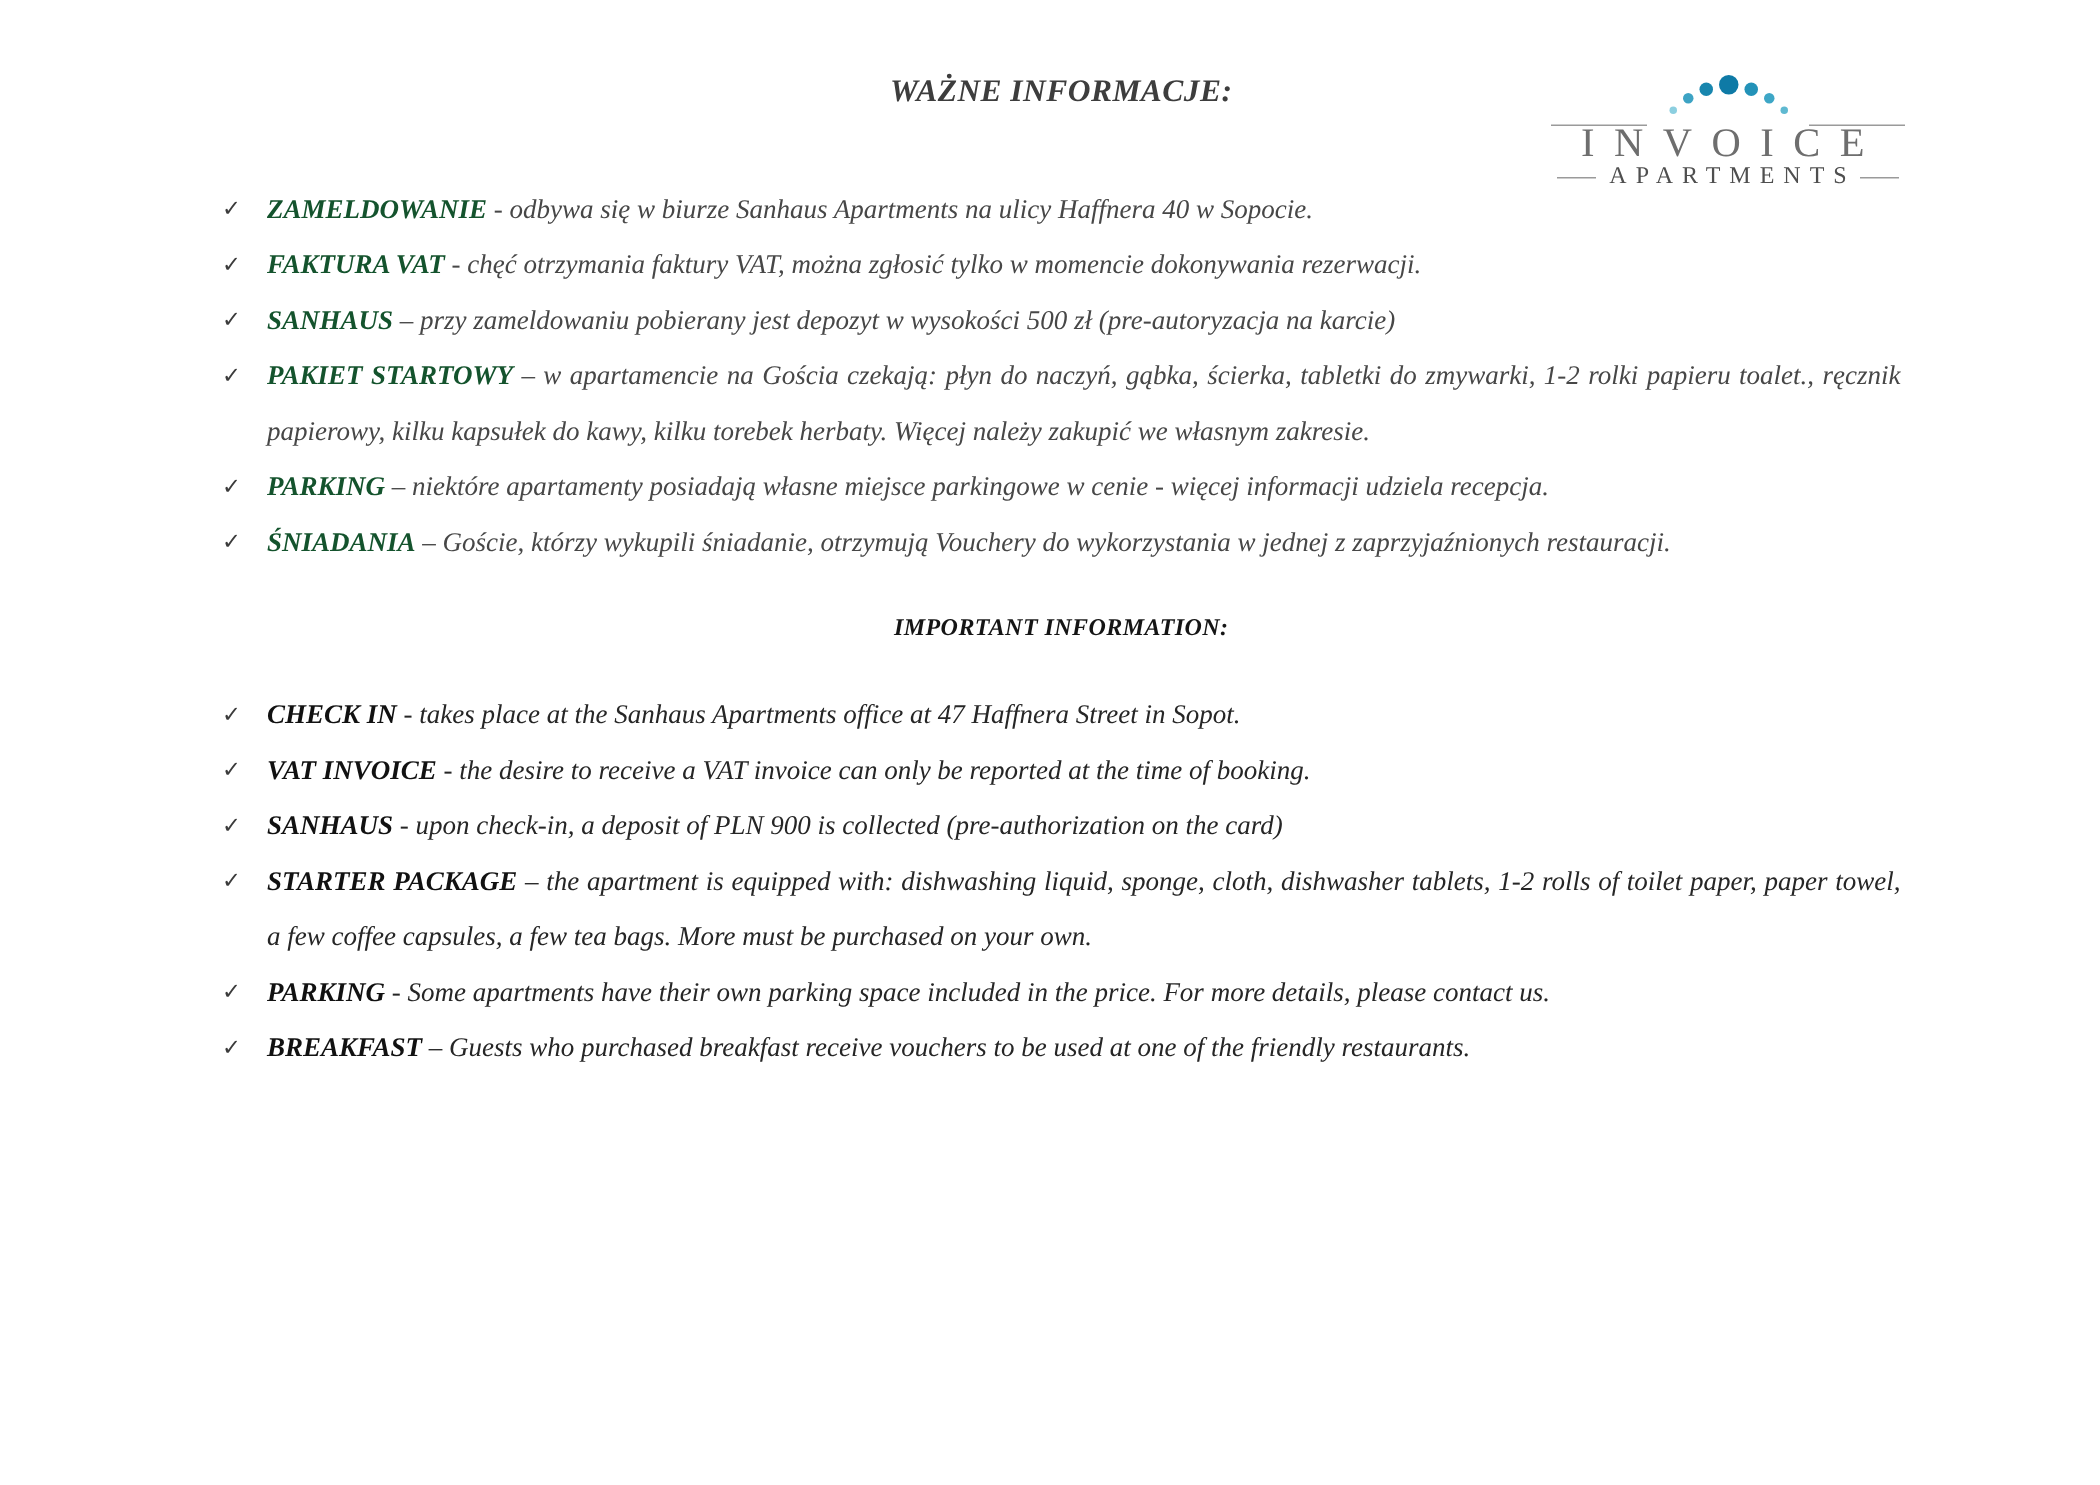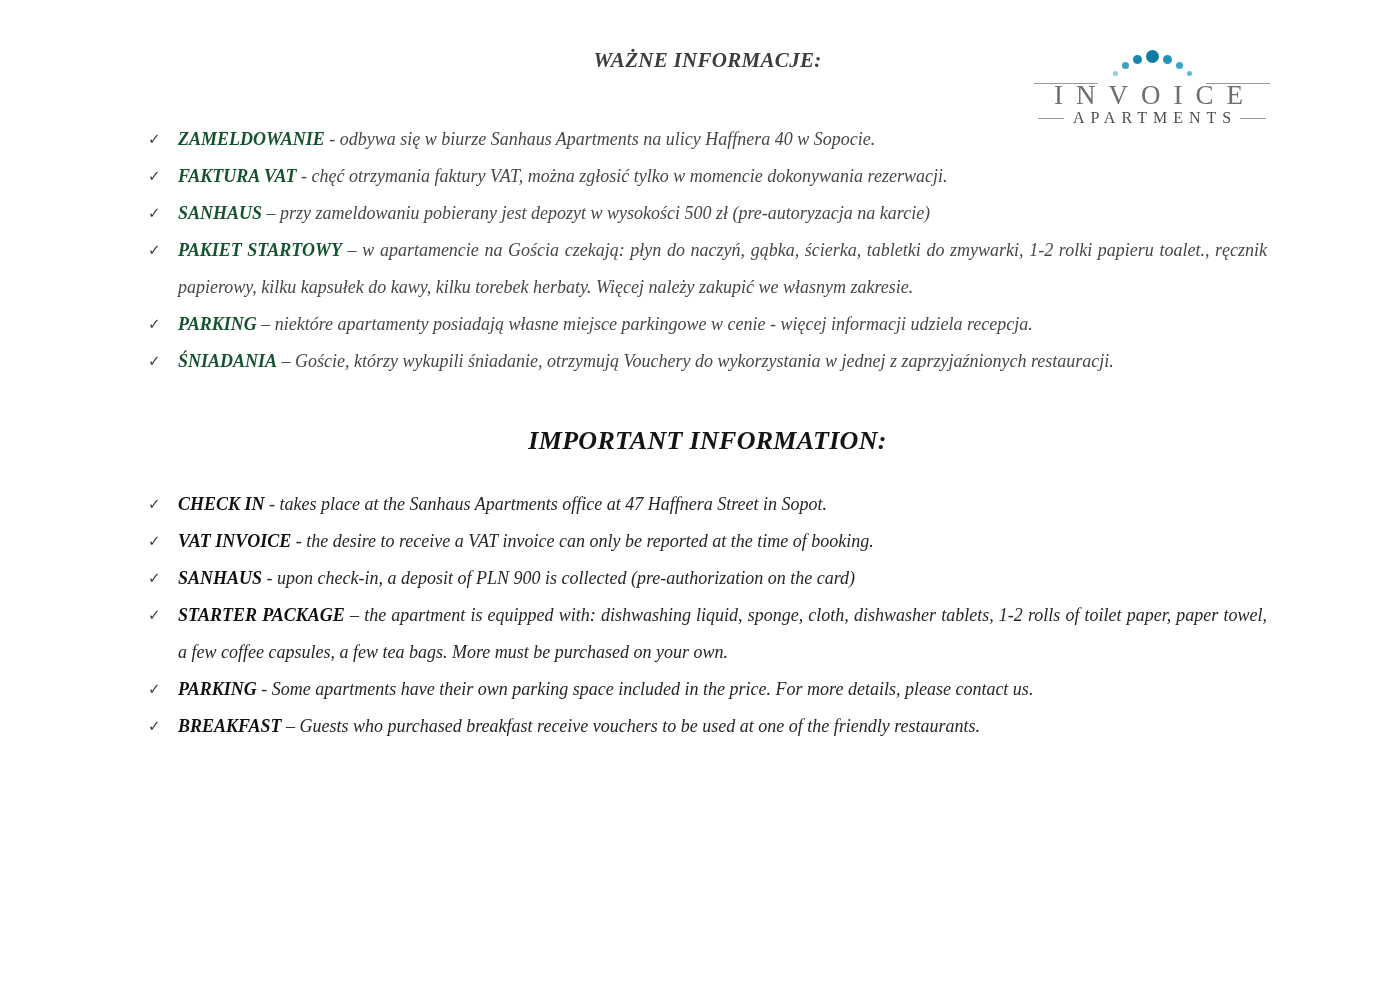--- a/index.html
+++ b/index.html
@@ -5,21 +5,21 @@
   * { margin:0; padding:0; box-sizing:border-box; }
   html,body { width:1400px; height:990px; background:#ffffff; overflow:hidden; }
   body { font-family:"Liberation Serif","DejaVu Serif",serif; }
 
   .doc { position:relative; width:1400px; height:990px; background:#fff; }
 
   .content { margin:0 133px 0 148px; padding-top:48px; }
 
   .section-title { text-align:center; font-style:italic; font-weight:700; }
   .pl-title { font-size:21px; color:#3d3d3d; letter-spacing:.3px; margin-bottom:48px; }
-  .en-title { font-size:26px; color:#151515; letter-spacing:.3px; margin:46px 0 30px; }
+  .en-title { font-size:16px; color:#151515; letter-spacing:.3px; margin:30px 0 30px; }
 
   .item { position:relative; padding-left:30px; font-style:italic; font-size:18px;
           line-height:37px; color:#474747; }
   .en .item { color:#262626; }
   .item.justify { text-align:justify; text-align-last:left; }
   .check { position:absolute; left:0; top:0; font-style:normal; font-weight:400;
            font-family:"DejaVu Sans",sans-serif; font-size:15px; color:#3c3c3c; }
   .lead { font-weight:700; color:#14532d; }
   .en .lead { color:#111; }
 

